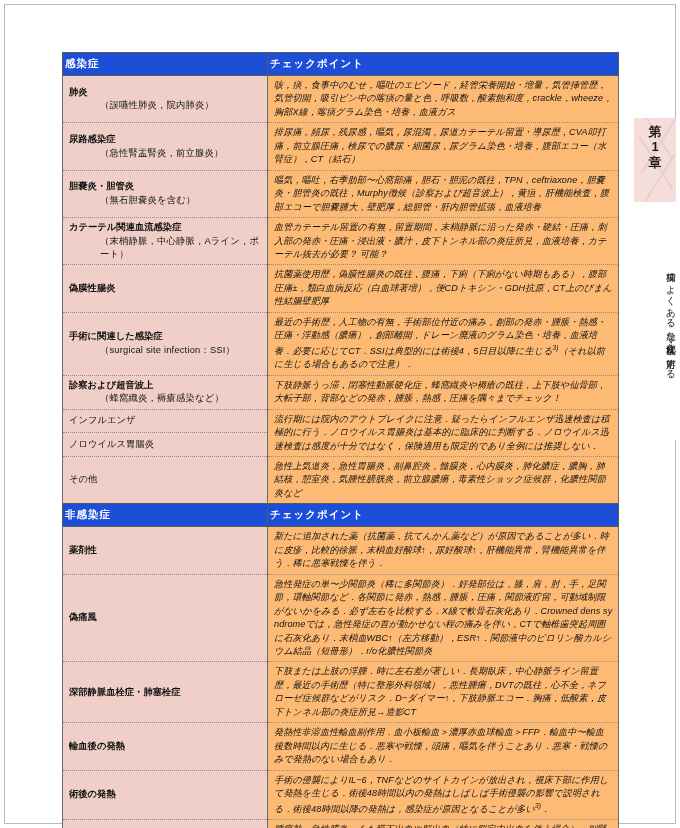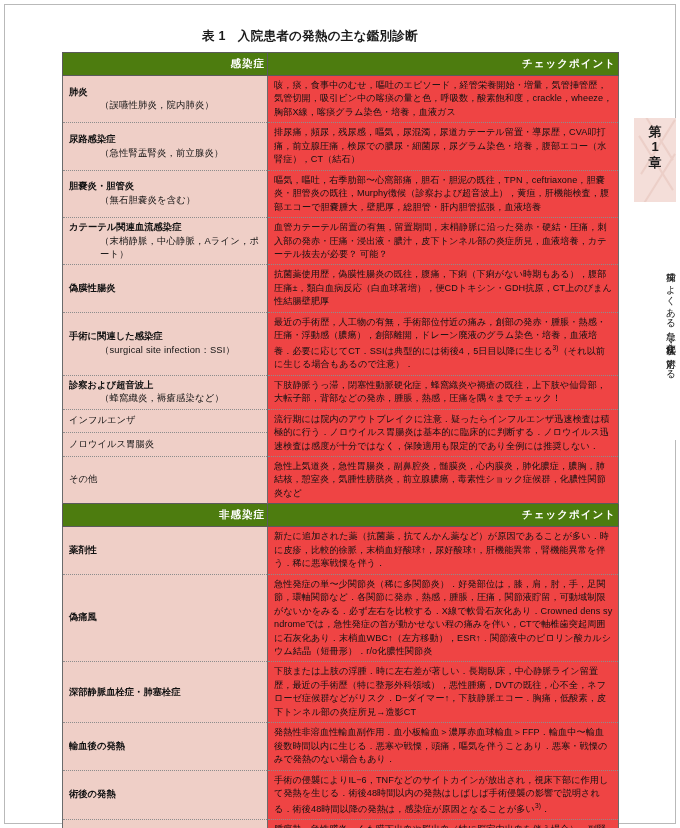--- a/index.html
+++ b/index.html
@@ -57,25 +57,25 @@
   table.dx {
     border-collapse: collapse;
     width: 556px;
     table-layout: fixed;
     border: 1px solid #5a5a5a;
   }
   table.dx col.c1 { width: 205px; }
   table.dx col.c2 { width: 351px; }
 
   table.dx th.sec {
-    background: #4d7c0f;
+    background: #1d4ed8;
     color: #ffffff;
     font-weight: bold;
     font-size: 10.5px;
-    text-align: right;
+    text-align: left;
     padding: 4px 2px 4px 2px;
     border: 1px solid #5a5a5a;
     letter-spacing: 1px;
     font-family: "Liberation Sans", "DejaVu Sans", sans-serif;
   }
 
   table.dx td {
     vertical-align: middle;
     font-size: 9.1px;
     line-height: 1.48;
@@ -98,22 +98,23 @@
     display: block;
   }
   table.dx td.name .sub {
     font-weight: normal;
     display: block;
     letter-spacing: 0.2px;
     margin-left: 31px;
   }
   table.dx td.name.plain .nm { font-weight: normal; }
   table.dx td.check {
-    background: #ef4444;
+    background: #fdba74;
     letter-spacing: 0.1px;
+    font-style: italic;
   }
   table.dx tr.firstbody td { border-top: none; }
   table.dx tr.lastbody td { border-bottom: none; }
   sup { font-size: 6.6px; vertical-align: super; }
 
   
   #chap-tab {
     position: absolute;
     right: 4px;
     top: 118px;
@@ -165,23 +166,20 @@
     letter-spacing: 0.6px;
   }
 </style>
 </head>
 <body>
 
 <div id="page">
 
   <div class="page-border"></div>
 
-  <div id="caption">
-    <span class="cap-no">表 1</span><span>入院患者の発熱の主な鑑別診断</span>
-  </div>
 
   <div id="table-wrap">
     <table class="dx" id="dx-table">
       <colgroup>
           <col class="c1">
           <col class="c2">
         </colgroup>
       <tbody id="dx-body">
           <tr>
             <th class="sec">感染症</th>

